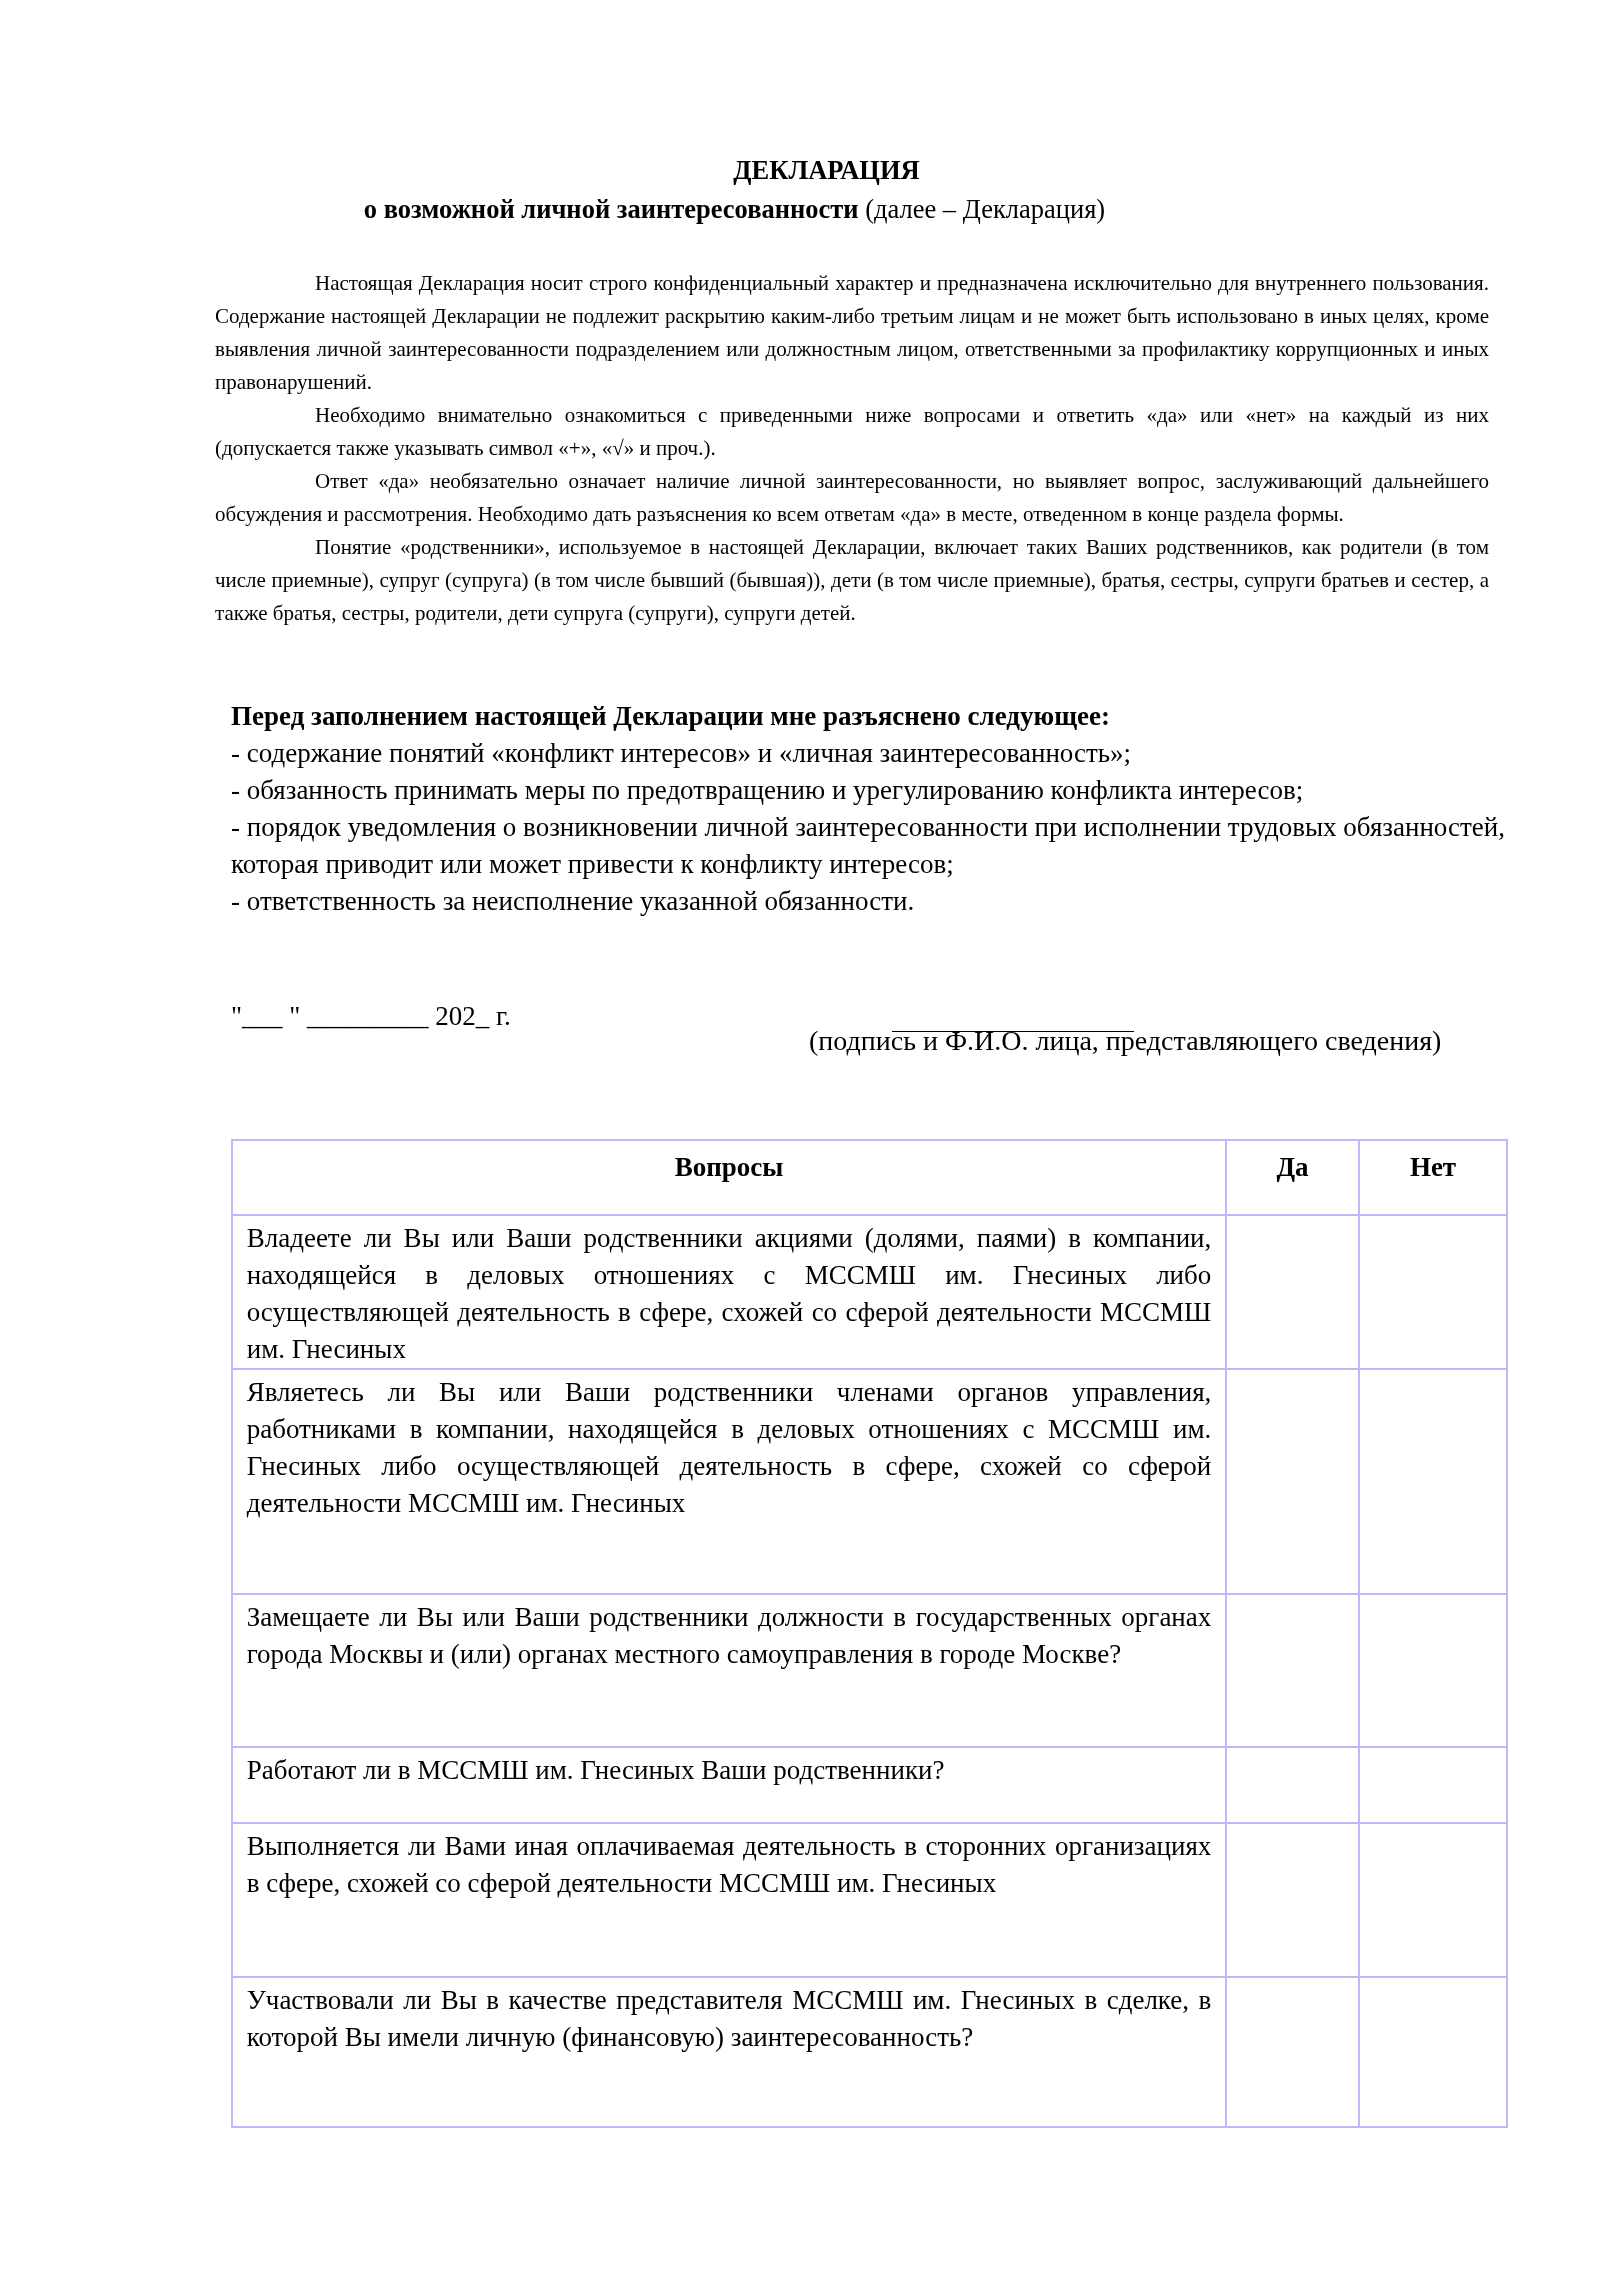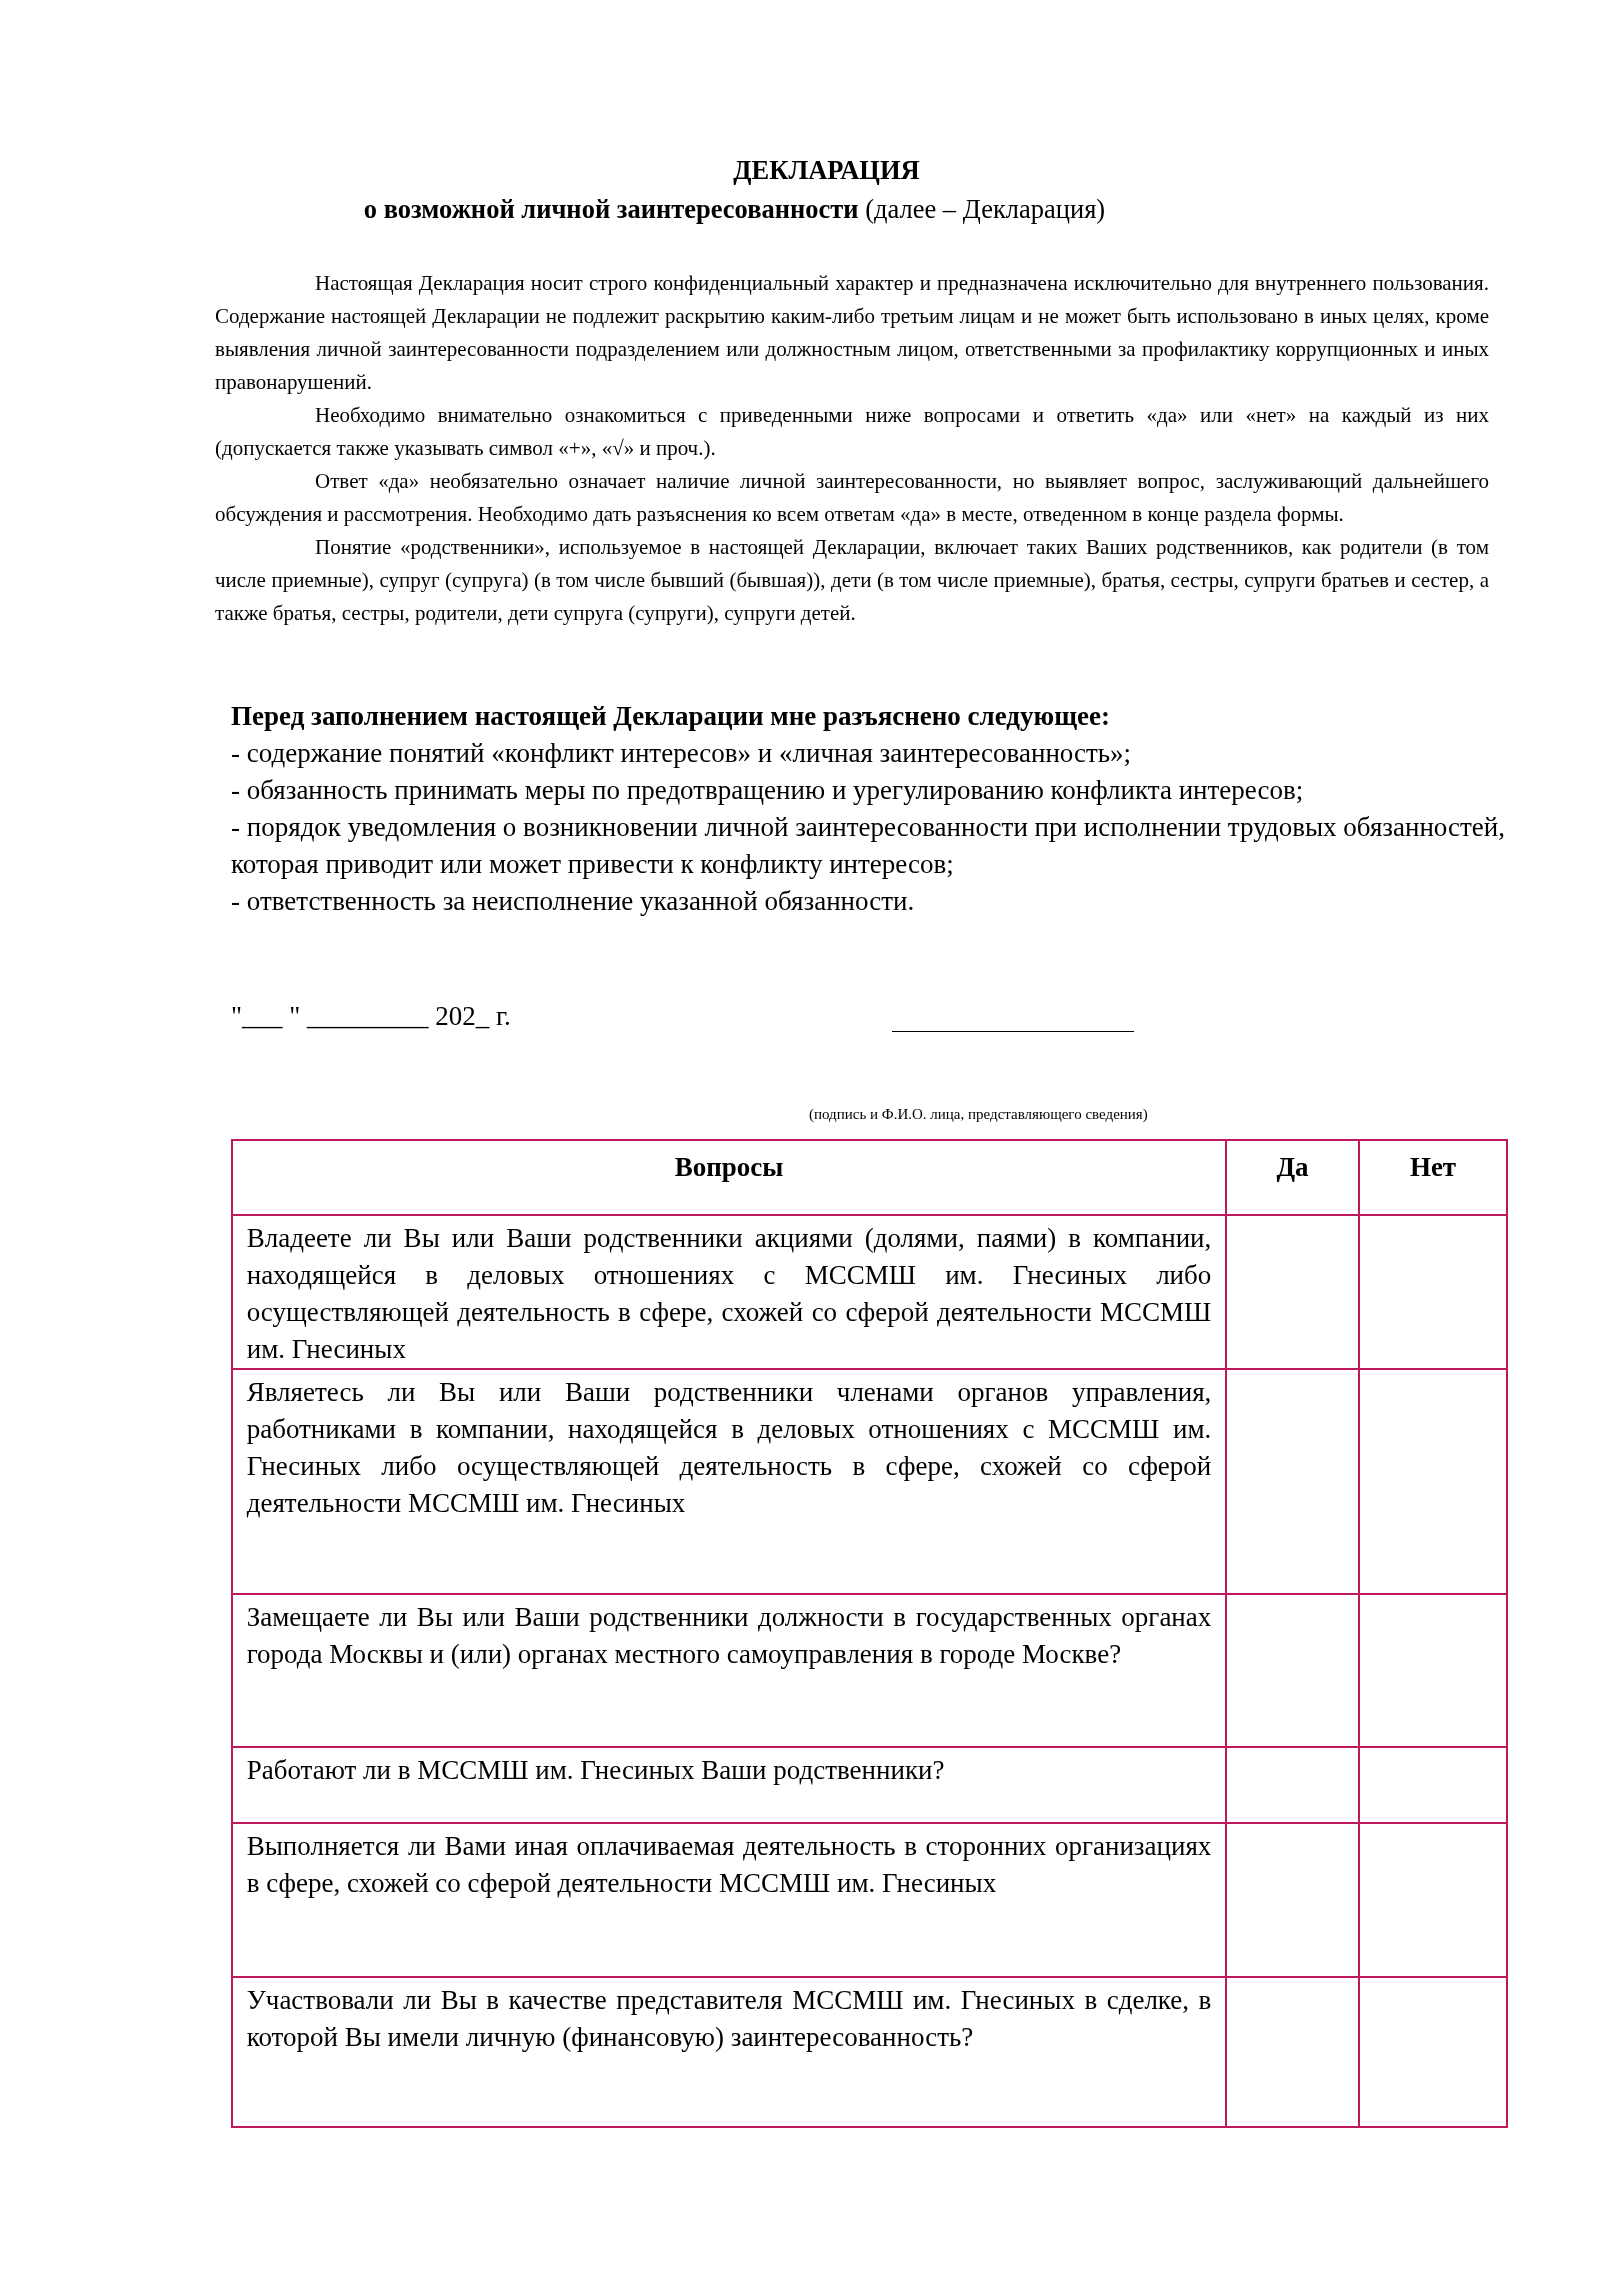--- a/index.html
+++ b/index.html
@@ -30,30 +30,30 @@
     .explained p { margin: 0; }
     .dateline {
       left: 231px; top: 1000px; font-size: 27px; line-height: 33px;
       white-space: pre;
     }
     .sigline {
       left: 892px; top: 1031px; width: 242px; height: 0;
       border-top: 1.5px solid #000;
     }
     .sigcaption {
-      left: 809px; top: 1101px; font-size: 15px; line-height: 27.4px;
+      left: 809px; top: 1027px; font-size: 28px; line-height: 27.4px;
       white-space: nowrap;
     }
     table.q {
       position: absolute; left: 231px; top: 1139px; width: 1275px;
       border-collapse: collapse; table-layout: fixed;
       font-size: 27px; line-height: 37px;
     }
     table.q td, table.q th {
-      border: 2px solid #be185d; vertical-align: top; padding: 0;
+      border: 2px solid #c4b5fd; vertical-align: top; padding: 0;
     }
     table.q th {
       font-weight: bold; text-align: center; padding-top: 7.8px;
     }
     table.q td.qtext {
       padding: 3.9px 13.7px 0 13.7px; text-align: justify;
     }
     col.c1 { width: 994px; }
     col.c2 { width: 133px; }
     col.c3 { width: 148px; }

